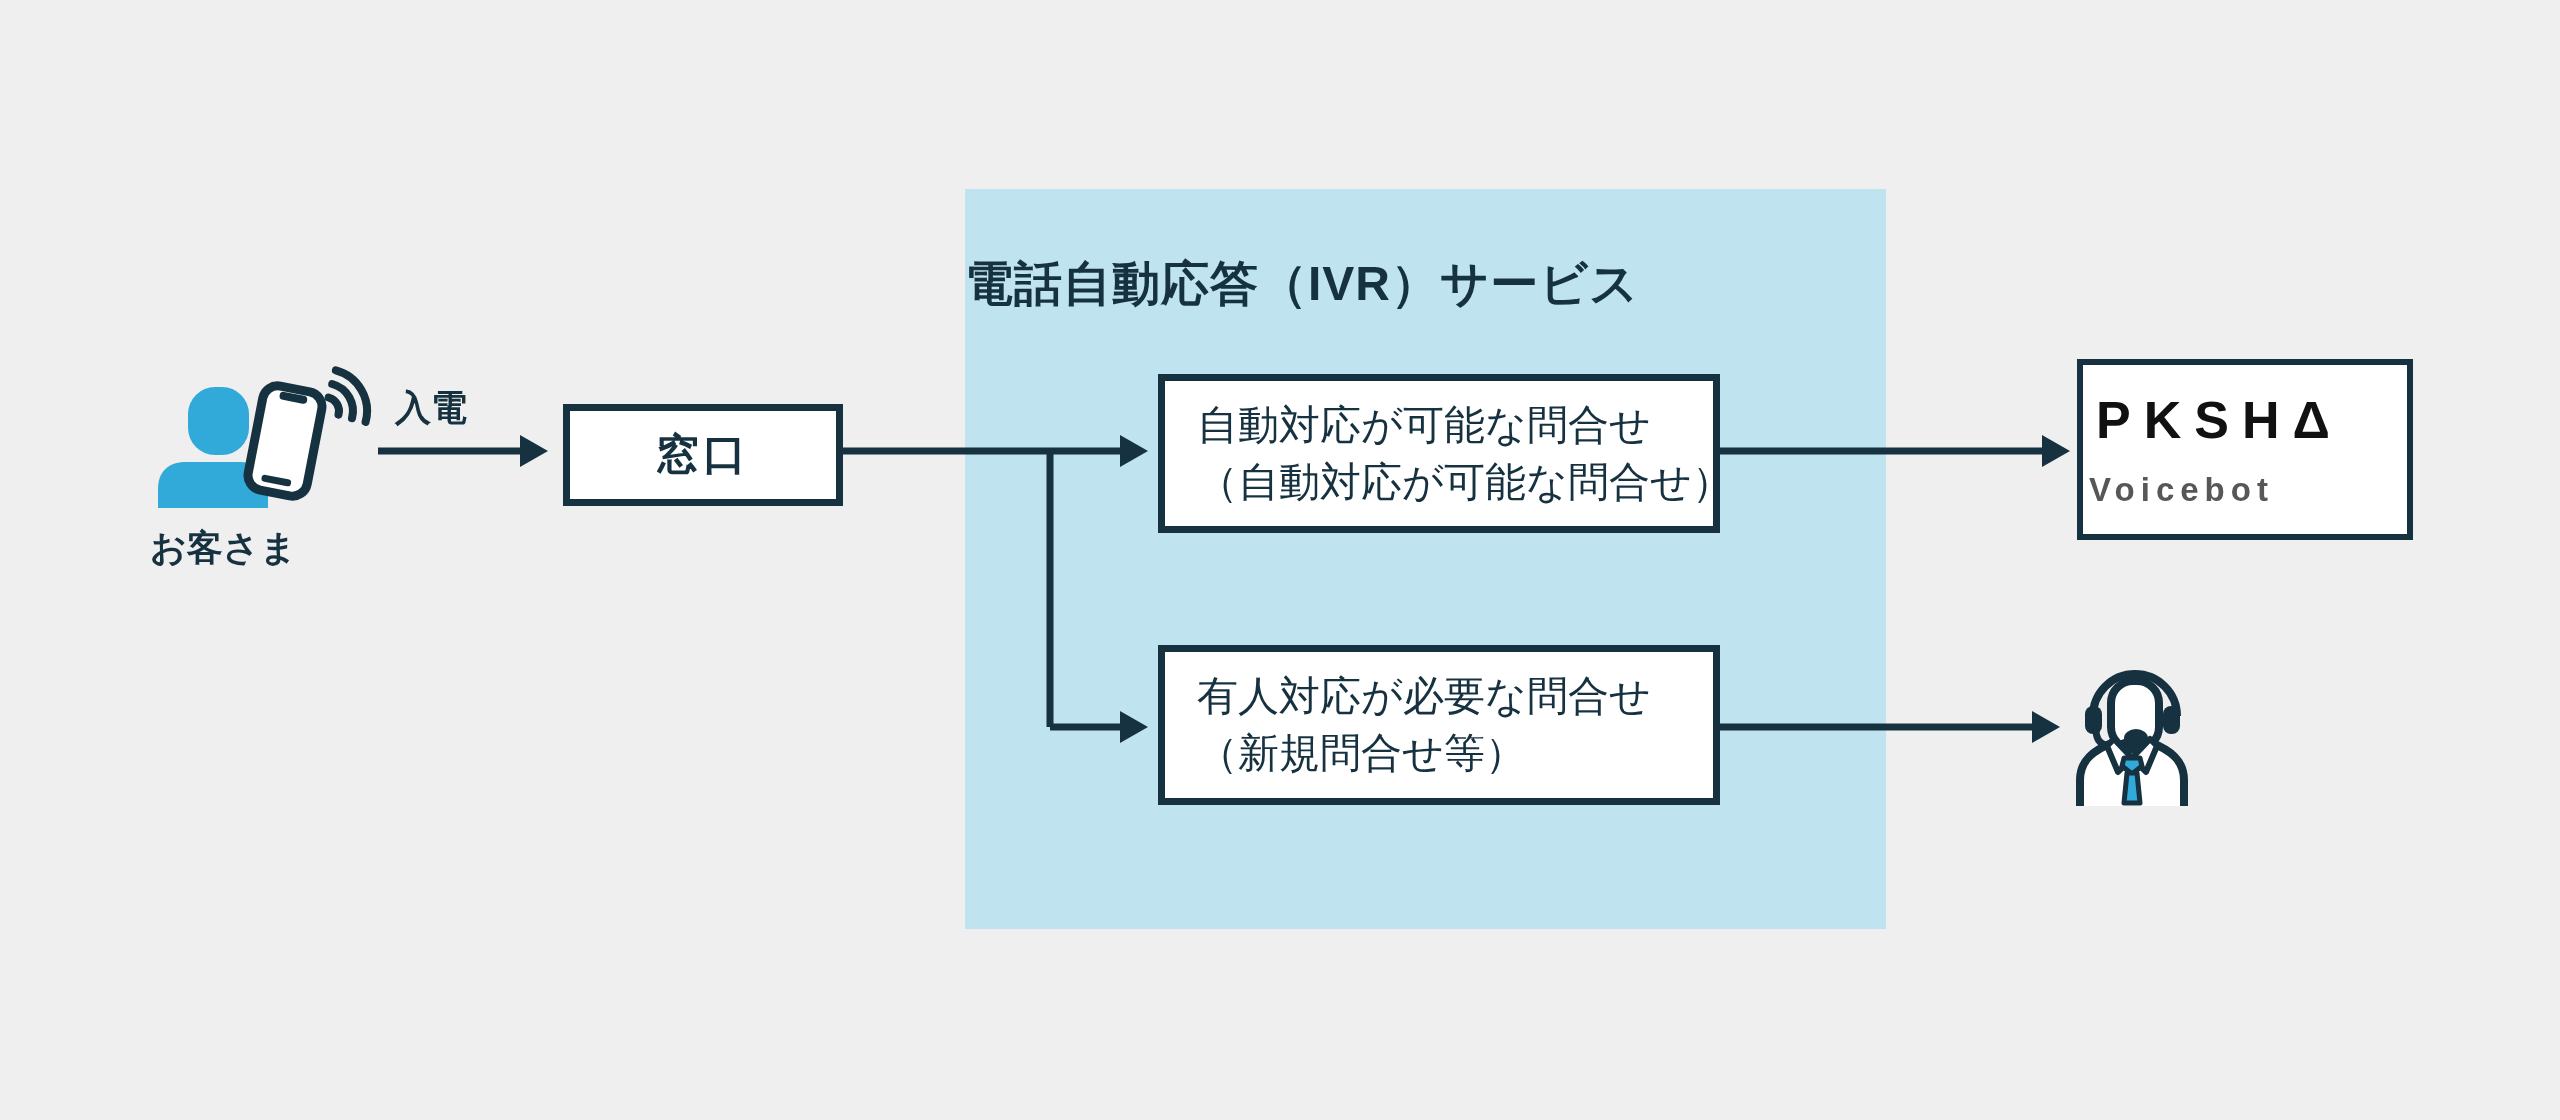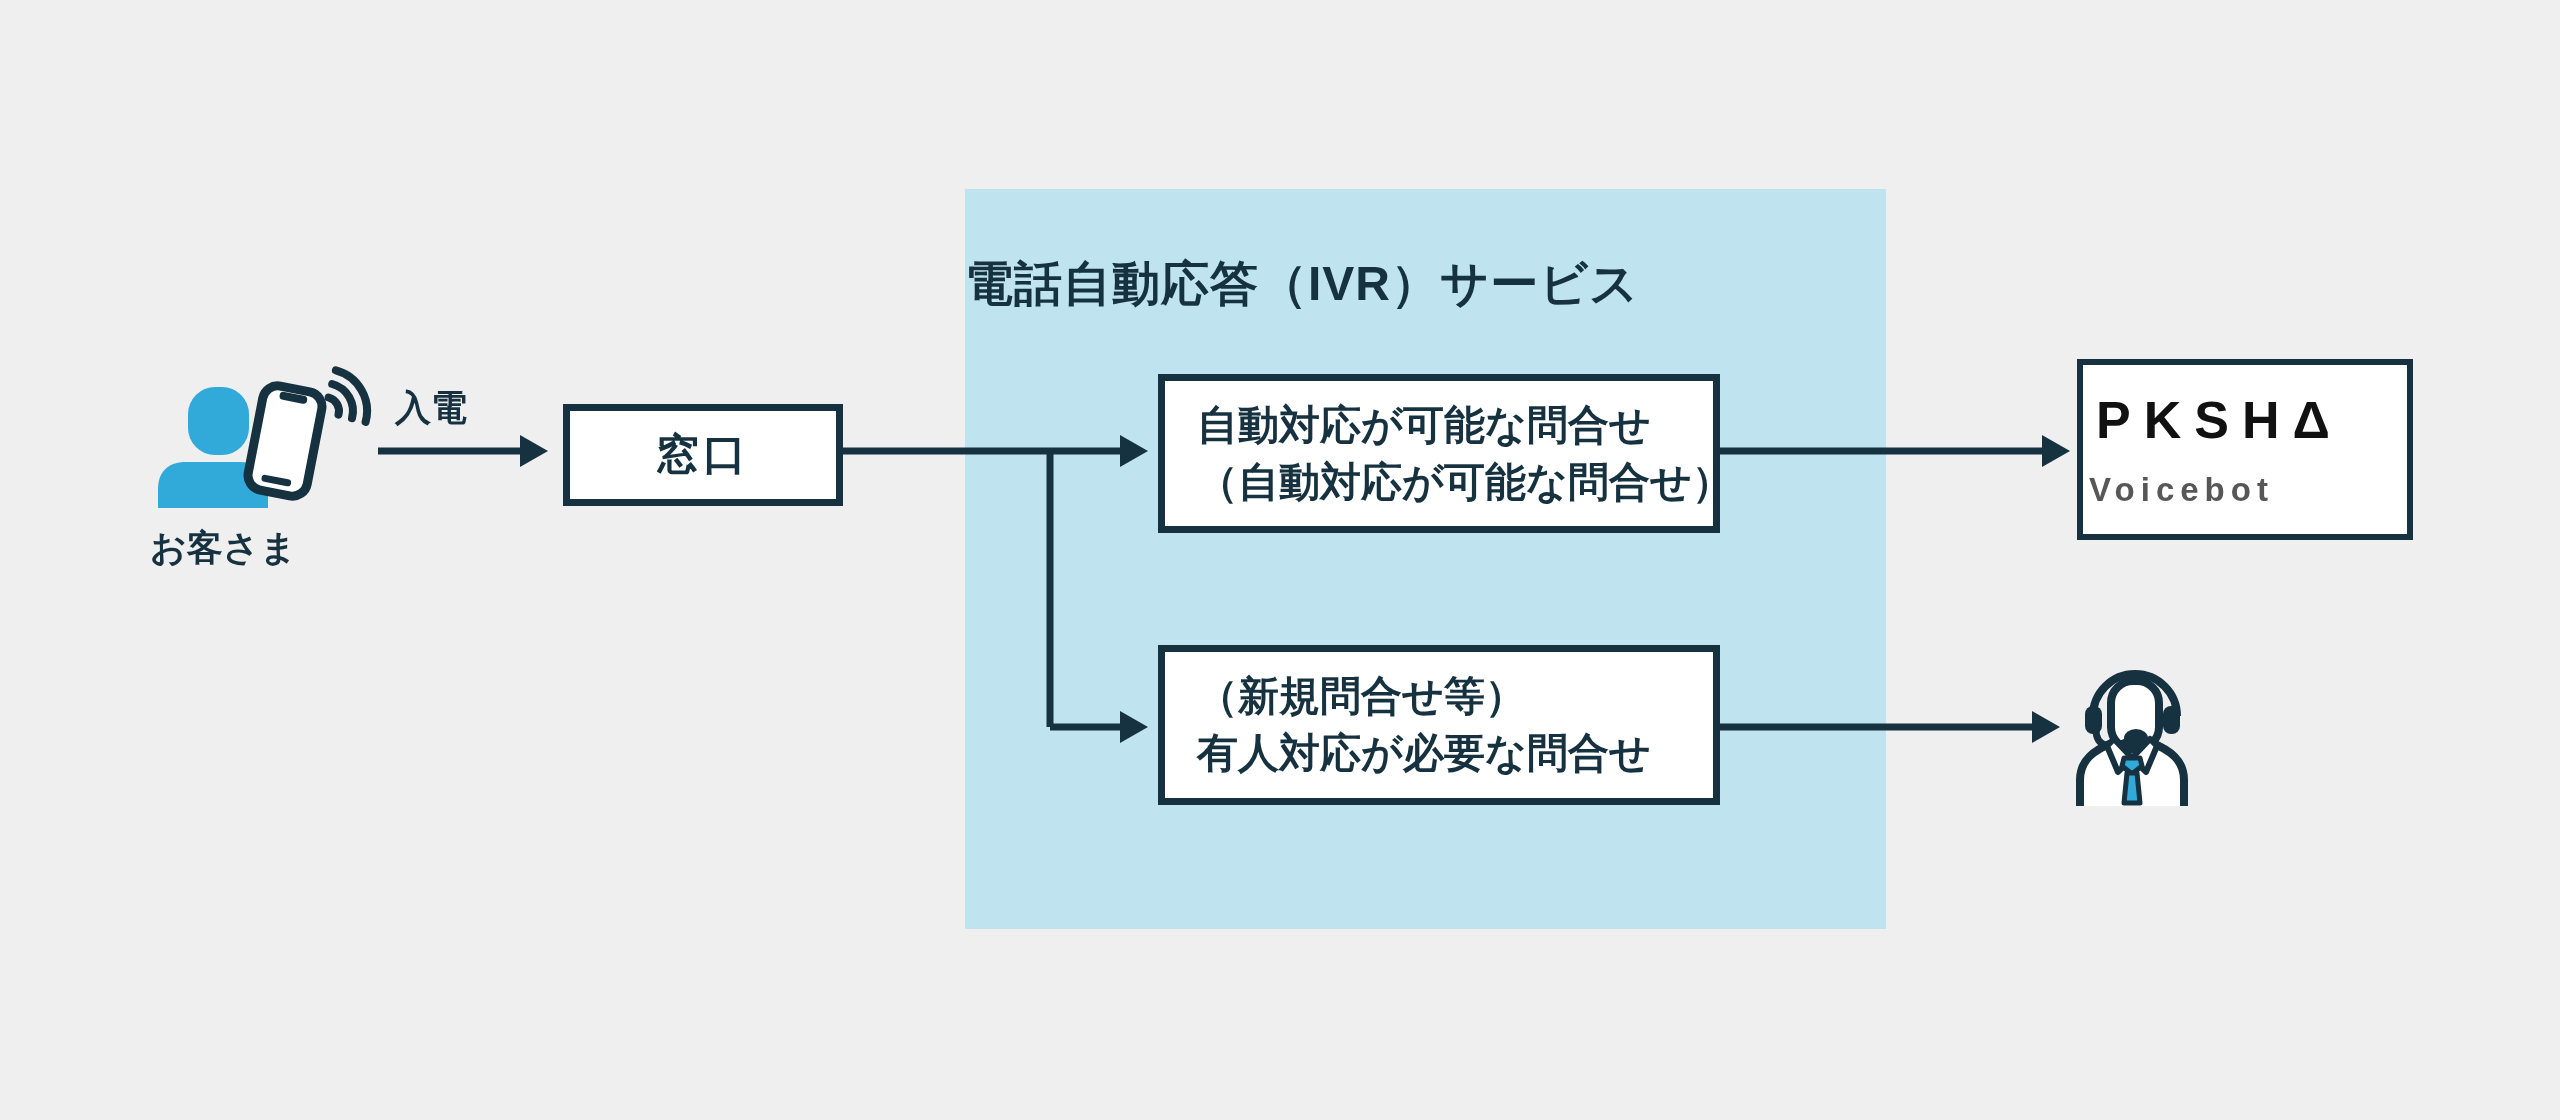--- a/index.html
+++ b/index.html
@@ -17,21 +17,21 @@
 
   .ivr-panel{position:absolute;left:965px;top:189px;width:921px;height:740px;background:var(--panel);}
   .ivr-title{position:absolute;left:965px;top:252px;width:921px;text-align:left;
              font-size:48px;font-weight:800;letter-spacing:1px;color:var(--navy);}
 
   .node{position:absolute;background:#ffffff;border:7px solid var(--navy);display:flex;flex-direction:column;justify-content:center;}
   .node-reception{left:563px;top:404px;width:280px;height:102px;align-items:center;
                   font-size:43px;font-weight:800;letter-spacing:4px;}
   .node-auto{left:1158px;top:374px;width:562px;height:159px;padding-left:32px;}
   .node-human{left:1158px;top:645px;width:562px;height:160px;padding-left:32px;}
-  .node-auto .bl, .node-human .bl{font-size:41px;font-weight:700;line-height:57px;white-space:nowrap;}
+  .node-auto .bl, .node-human .bl{font-size:41px;font-weight:400;line-height:57px;white-space:nowrap;}
 
   .node-voicebot{left:2077px;top:359px;width:336px;height:181px;border-width:6px;align-items:flex-start;justify-content:center;}
   .logo-brand{font-size:52px;font-weight:700;letter-spacing:13px;color:var(--logo-black);text-indent:13px;line-height:1;}
   .logo-product{margin-top:27px;font-size:33px;font-weight:700;letter-spacing:6px;color:var(--logo-gray);text-indent:6px;line-height:1;}
 
   .flow-label{position:absolute;font-size:36px;font-weight:800;color:var(--navy);white-space:nowrap;}
   .label-incoming{left:395px;top:384px;width:120px;}
   .label-customer{left:150px;top:524px;}
 
   .overlay{position:absolute;left:0;top:0;width:2560px;height:1120px;pointer-events:none;}
@@ -95,22 +95,22 @@
 
   <div class="node node-reception">
     <span>窓口</span>
   </div>
 
   <div class="node node-auto">
     <span class="bl">自動対応が可能な問合せ</span>
     <span class="bl">（自動対応が可能な問合せ）</span>
   </div>
   <div class="node node-human">
+    <span class="bl">有人対応が必要な問合せ</span>
     <span class="bl">（新規問合せ等）</span>
-    <span class="bl">有人対応が必要な問合せ</span>
   </div>
 
   <div class="node node-voicebot">
     <span class="logo-brand">PKSHΔ</span>
     <span class="logo-product">Voicebot</span>
   </div>
 
   <svg class="icon icon-operator" viewBox="0 0 120 148">
     <rect x="39" y="23" width="48" height="68" rx="22" fill="#ffffff" stroke="#16313f" stroke-width="8"></rect>
     <path d="M21,58 A42,42 0 0 1 105,58" fill="none" stroke="#16313f" stroke-width="8"></path>

